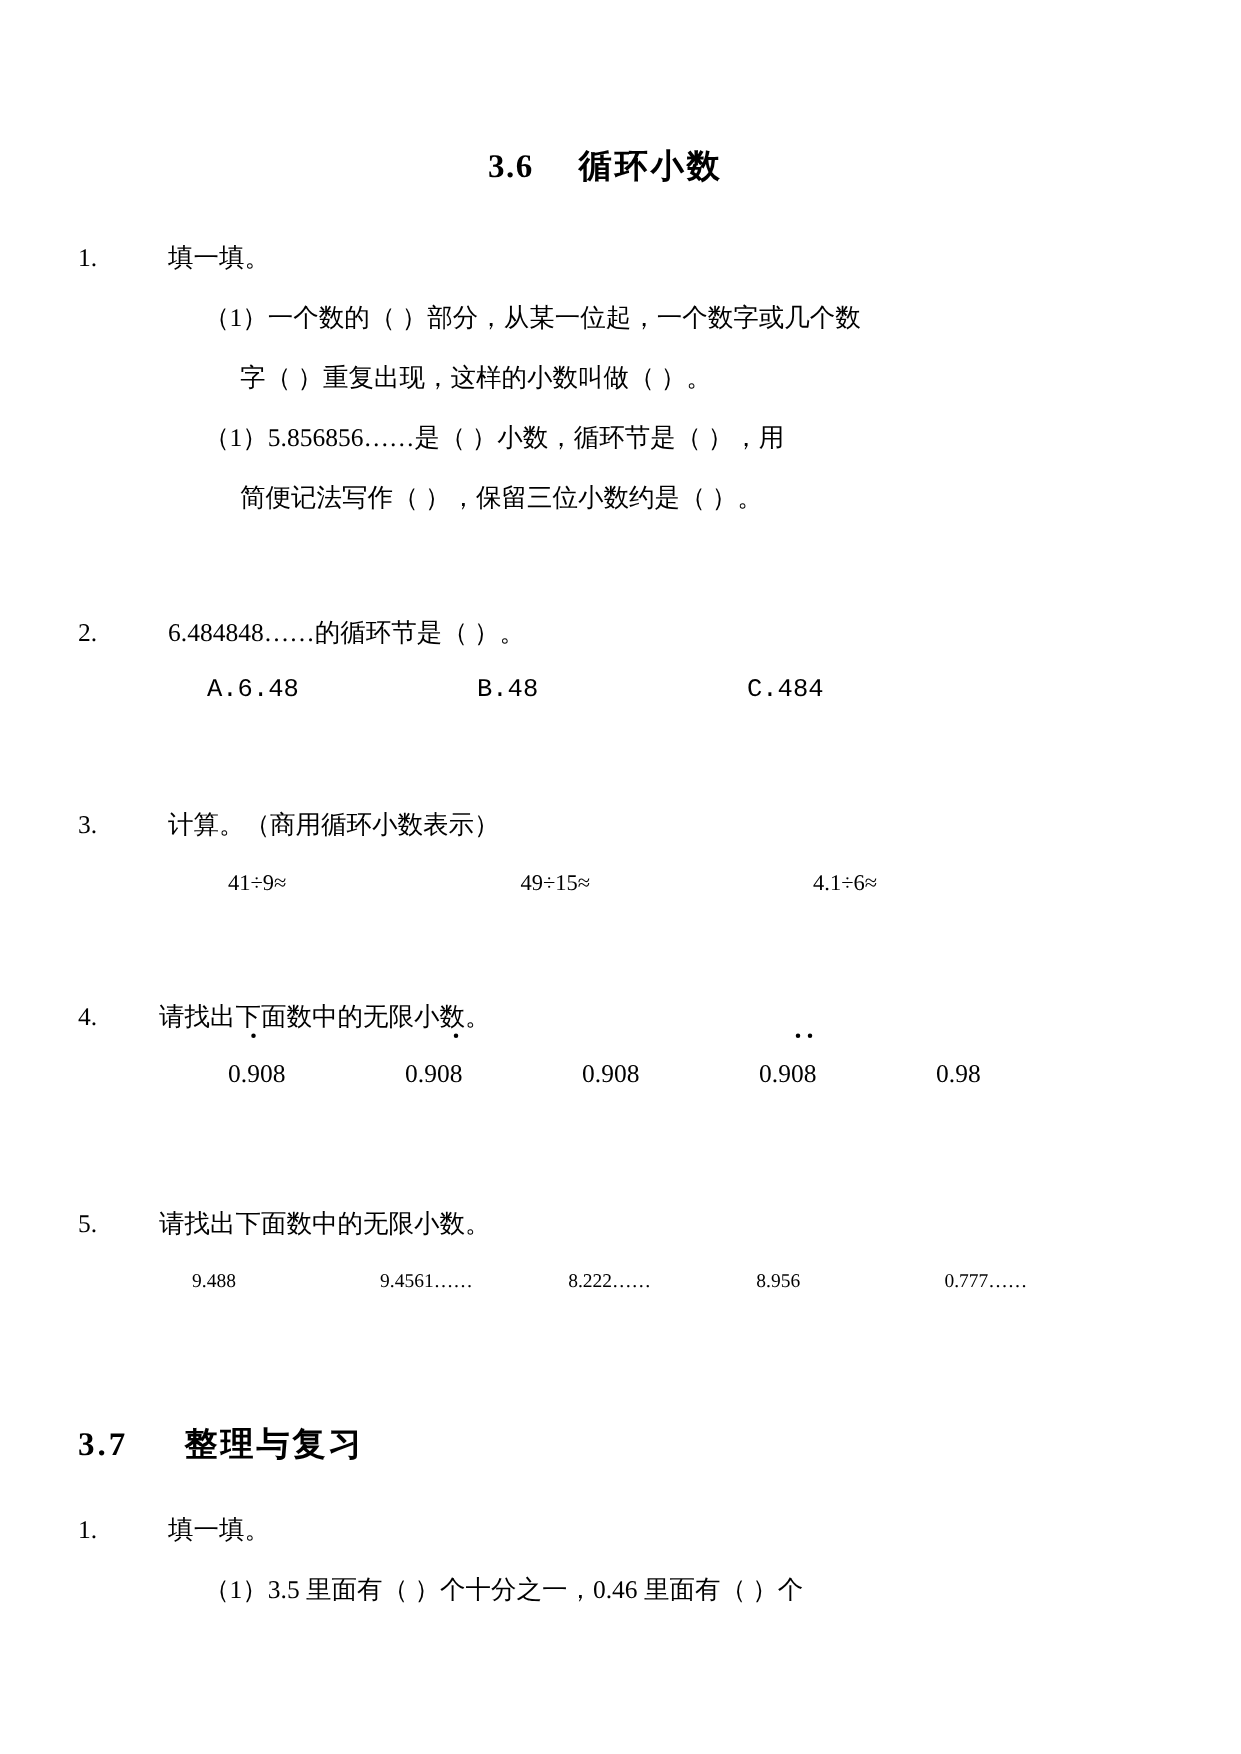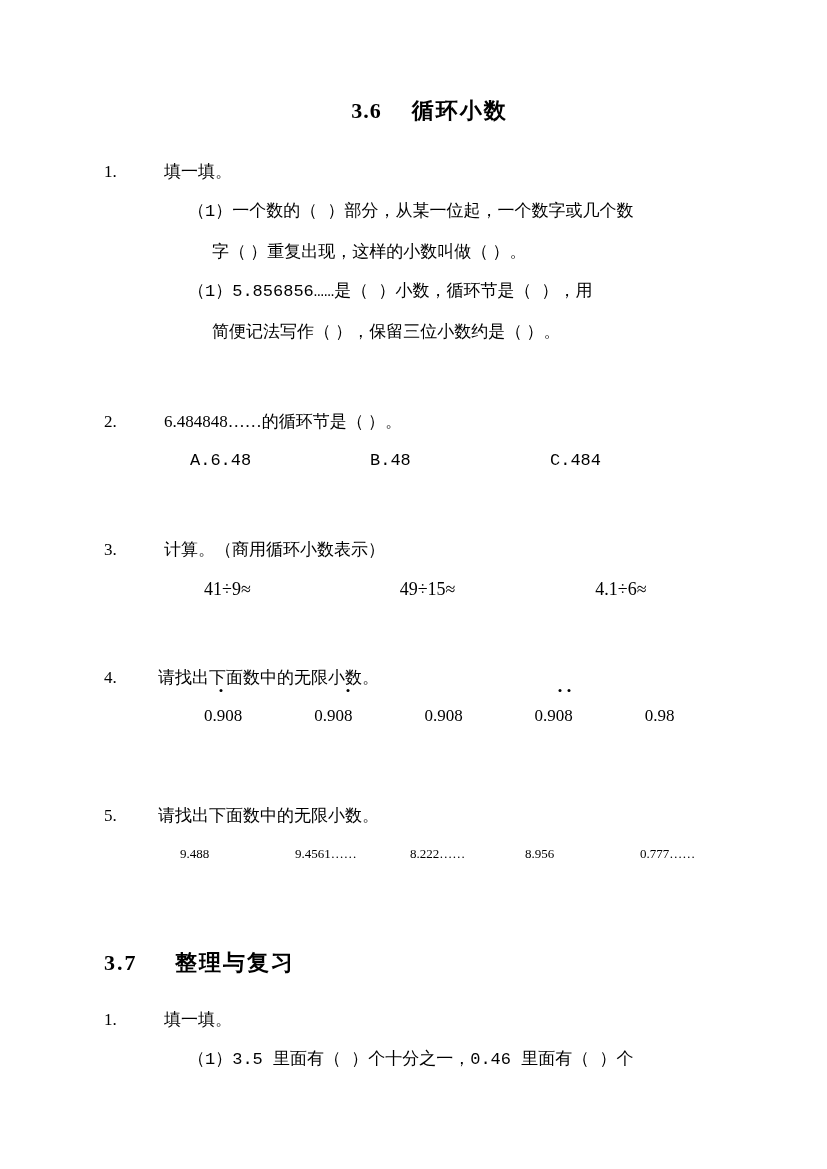--- a/index.html
+++ b/index.html
@@ -13,21 +13,21 @@
     font-family: "Liberation Serif", serif;
     color: #000000;
     position: relative;
     overflow: hidden;
   }
   .page {
     position: relative;
     width: 827px;
     height: 821px;
     box-sizing: border-box;
-    padding: 96px 72px 40px 104px;
+    padding: 96px 72px 40px 52px;
     border-radius: 14px;
   }
   .section-title {
     text-align: center;
     font-size: 22px;
     font-weight: bold;
     letter-spacing: 2px;
     margin: 0 0 26px 0;
     font-family: "Liberation Serif", serif;
   }
@@ -46,41 +46,39 @@
   .q-num {
     width: 40px;
     flex: 0 0 40px;
     font-size: 17px;
   }
   .q-text {
     flex: 1;
   }
   .indent2 {
     padding-left: 84px;
-    font-family: Liberation Mono, monospace;
   }
   .indent3 {
     padding-left: 60px;
   }
   .opts {
     display: flex;
     font-size: 17px;
     line-height: 38px;
     padding-left: 86px;
     font-family: Liberation Mono, monospace;
   }
   .opts .opt {
     width: 180px;
   }
   .calc-row {
     display: flex;
-    font-size: 18px;
+    font-size: 15px;
     line-height: 38px;
     padding-left: 100px;
-    gap: 36px;
   }
   .calc-row .cell {
     width: 195px;
   }
   .dec-row {
     display: flex;
     font-size: 17px;
     line-height: 36px;
     padding-left: 100px;
     align-items: flex-end;

